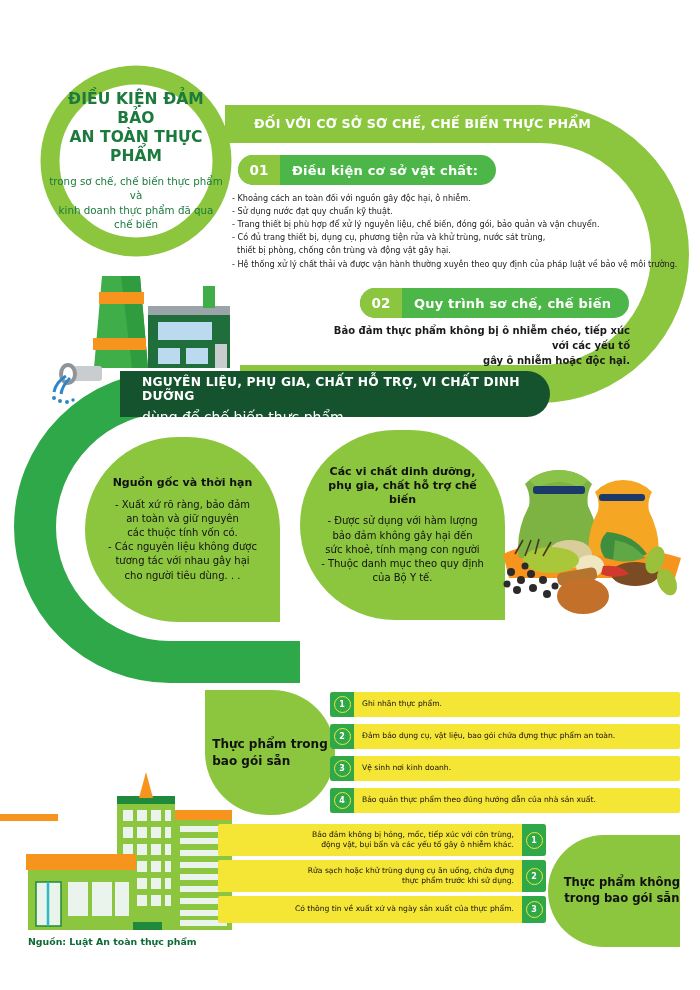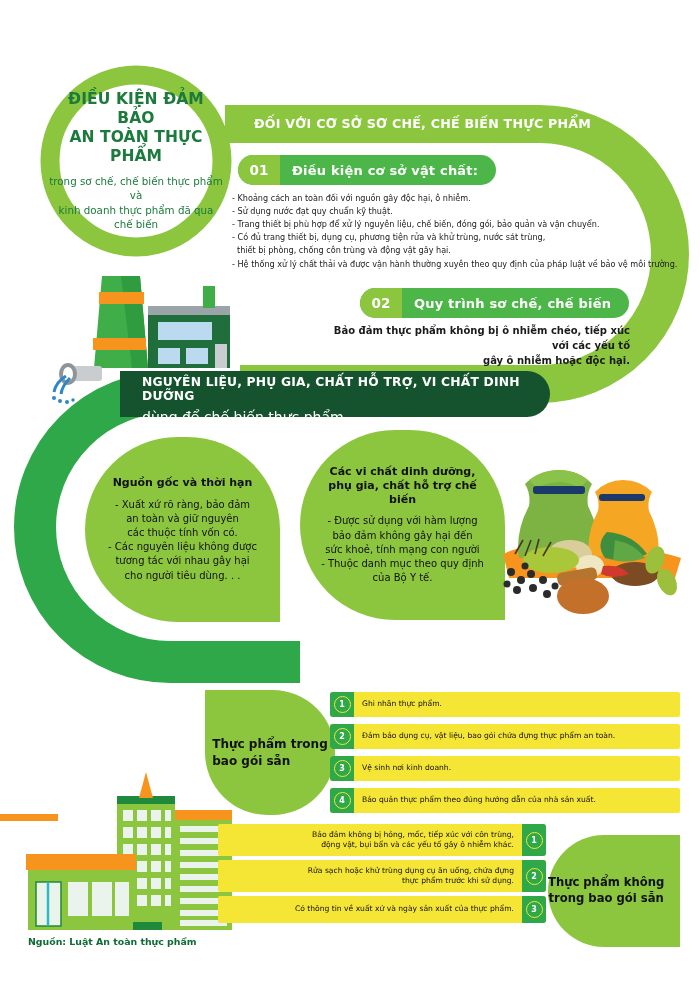--- a/index.html
+++ b/index.html
@@ -104,21 +104,21 @@
   #leaf-pack{
     position:absolute;left:205px;top:690px;width:130px;height:125px;
     background:#8CC63E;border-radius:0 65px 65px 65px;
     display:flex;align-items:center;justify-content:center;text-align:left;
   }
   #leaf-pack .lbl{font-size:12px;font-weight:bold;color:#111;line-height:1.35;}
 
   #leaf-unpack{
     position:absolute;left:548px;top:835px;width:132px;height:112px;
     background:#8CC63E;border-radius:66px 0 0 66px;
-    display:flex;align-items:center;justify-content:flex-start;text-align:center;
+    display:flex;align-items:center;justify-content:flex-end;text-align:center;
   }
   #leaf-unpack .lbl{font-size:11.6px;font-weight:bold;color:#111;line-height:1.35;}
 
   
   .row{
     position:absolute;height:25px;background:#F5E534;
     display:flex;align-items:center;border-radius:2px;
   }
   .row .badge{
     width:24px;height:25px;background:#2FA849;

